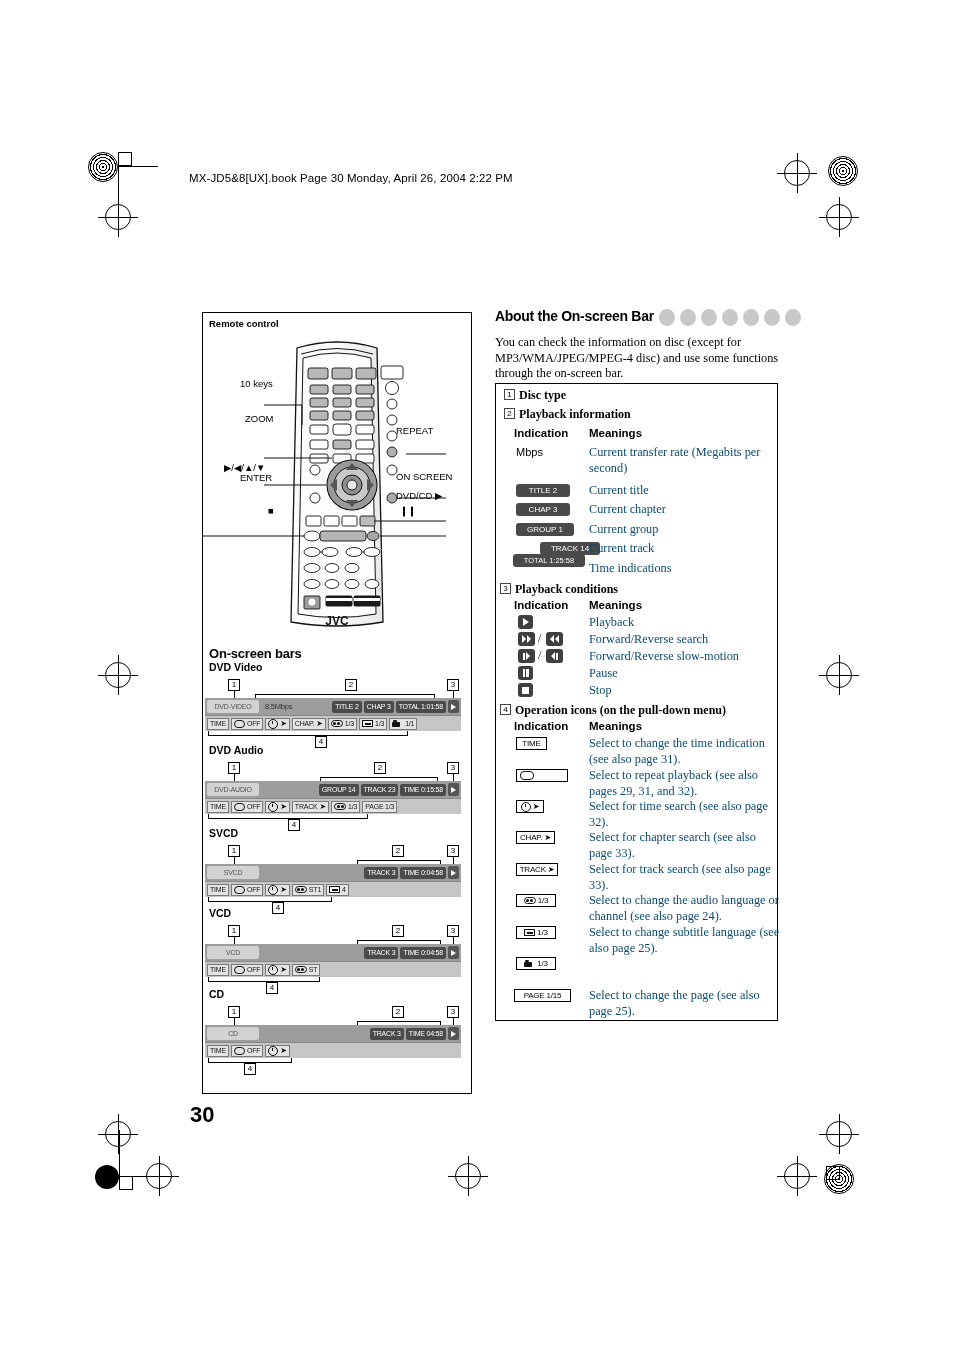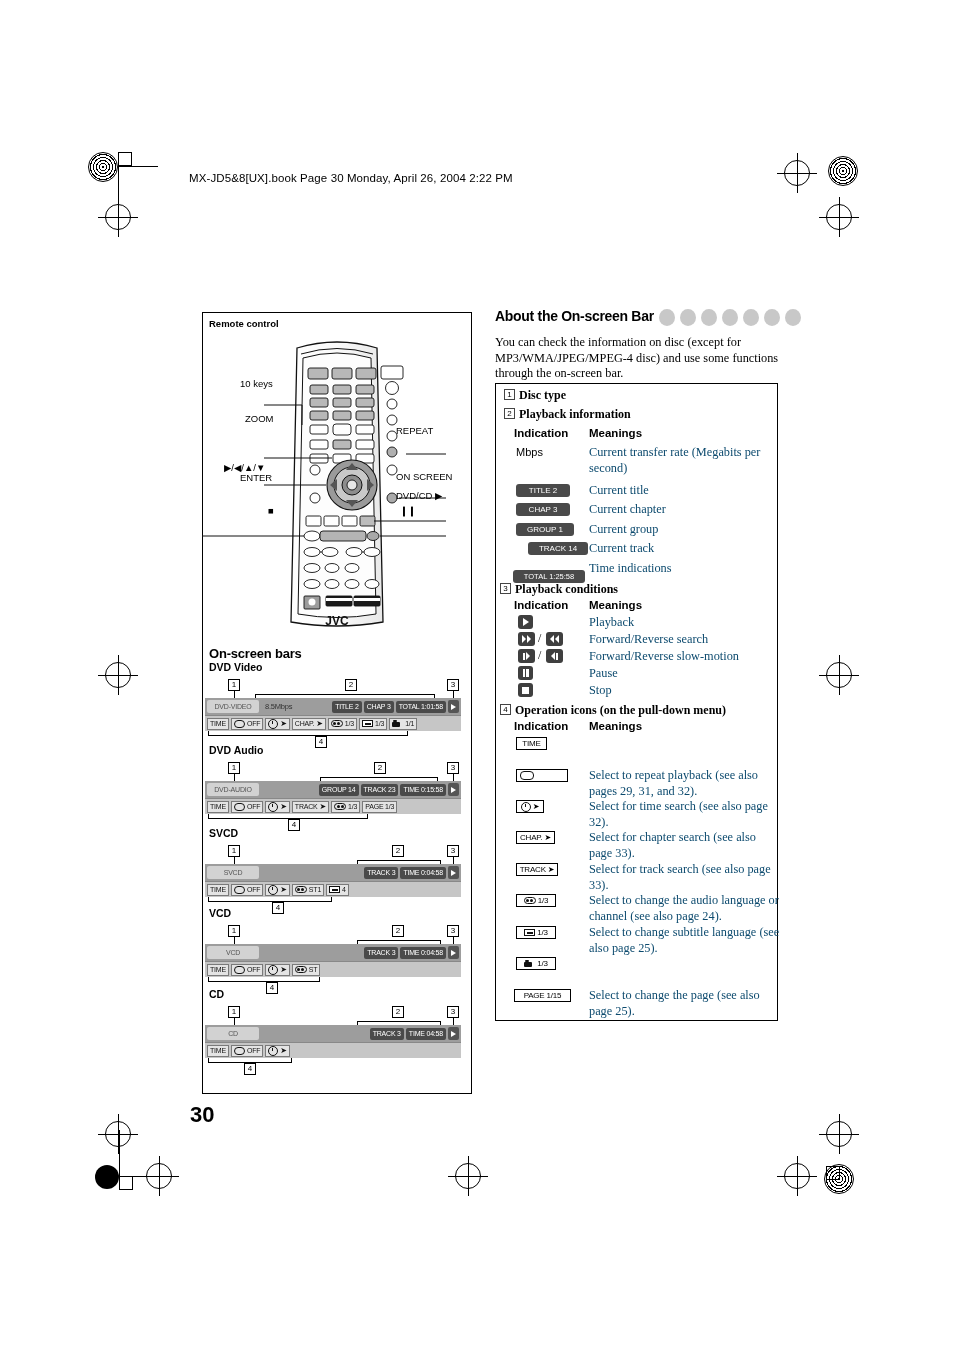--- a/index.html
+++ b/index.html
@@ -711,24 +711,24 @@
 
   <div class="dchip" style="left:516px;top:484px;width:46px;">TITLE  2</div>
   <div class="rowtext" style="left:589px;top:483px;width:190px;">Current title</div>
 
   <div class="dchip" style="left:516px;top:503px;width:46px;">CHAP  3</div>
   <div class="rowtext" style="left:589px;top:502px;width:190px;">Current chapter</div>
 
   <div class="dchip" style="left:516px;top:523px;width:50px;">GROUP 1</div>
   <div class="rowtext" style="left:589px;top:522px;width:190px;">Current group</div>
 
-  <div class="dchip" style="left:528px;top:542px;width:52px;">TRACK 14</div>
+  <div class="dchip" style="left:540px;top:542px;width:52px;">TRACK 14</div>
   <div class="rowtext" style="left:589px;top:541px;width:190px;">Current track</div>
 
-  <div class="dchip" style="left:513px;top:570px;width:64px;font-size:7.5px;">TOTAL 1:25:58</div>
+  <div class="dchip" style="left:513px;top:554px;width:64px;font-size:7.5px;">TOTAL 1:25:58</div>
   <div class="rowtext" style="left:589px;top:561px;width:190px;">Time indications</div>
 
   <div class="sec-item" style="left:500px;top:582px;">
     <span class="sq">3</span>
     <span>Playback conditions</span>
   </div>
 
   <div class="colhead" style="left:514px;top:599px;">Indication</div>
   <div class="colhead" style="left:589px;top:599px;">Meanings</div>
 
@@ -772,20 +772,21 @@
 
   <div class="sec-item" style="left:500px;top:703px;">
     <span class="sq">4</span>
     <span>Operation icons (on the pull-down menu)</span>
   </div>
 
   <div class="colhead" style="left:514px;top:720px;">Indication</div>
   <div class="colhead" style="left:589px;top:720px;">Meanings</div>
 
   <div class="opicon" style="left:516px;top:737px;width:31px;">TIME</div>
+  <div class="rowtext" style="left:589px;top:736px;width:192px;">Select to change the time indication (see also page 31).</div>
 
   <div class="opicon" style="left:516px;top:769px;width:52px;justify-content:flex-start;padding-left:3px;">
       <span class="g-loop" style="width:12px;height:7px;"></span>
     </div>
   <div class="rowtext" style="left:589px;top:768px;width:192px;">Select to repeat playback (see also pages 29, 31, and 32).</div>
 
   <div class="opicon" style="left:516px;top:800px;width:28px;">
       <span class="g-clock"></span>
       <span class="g-arrow">➤</span>
     </div>

